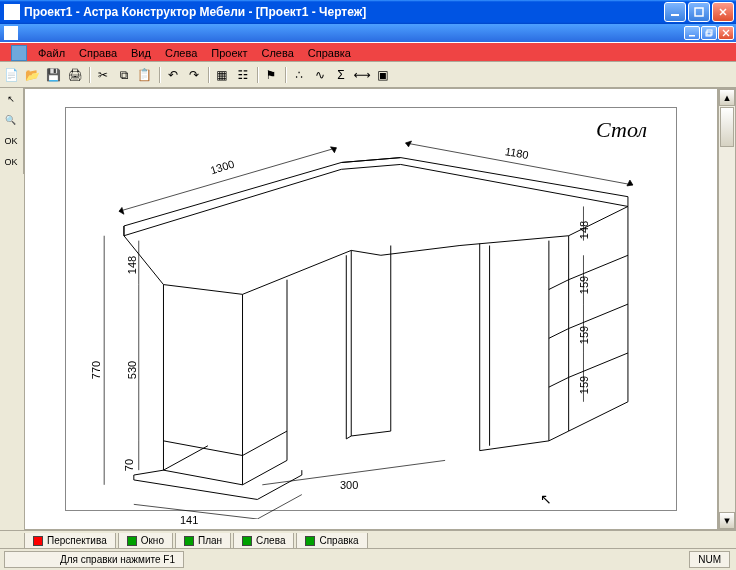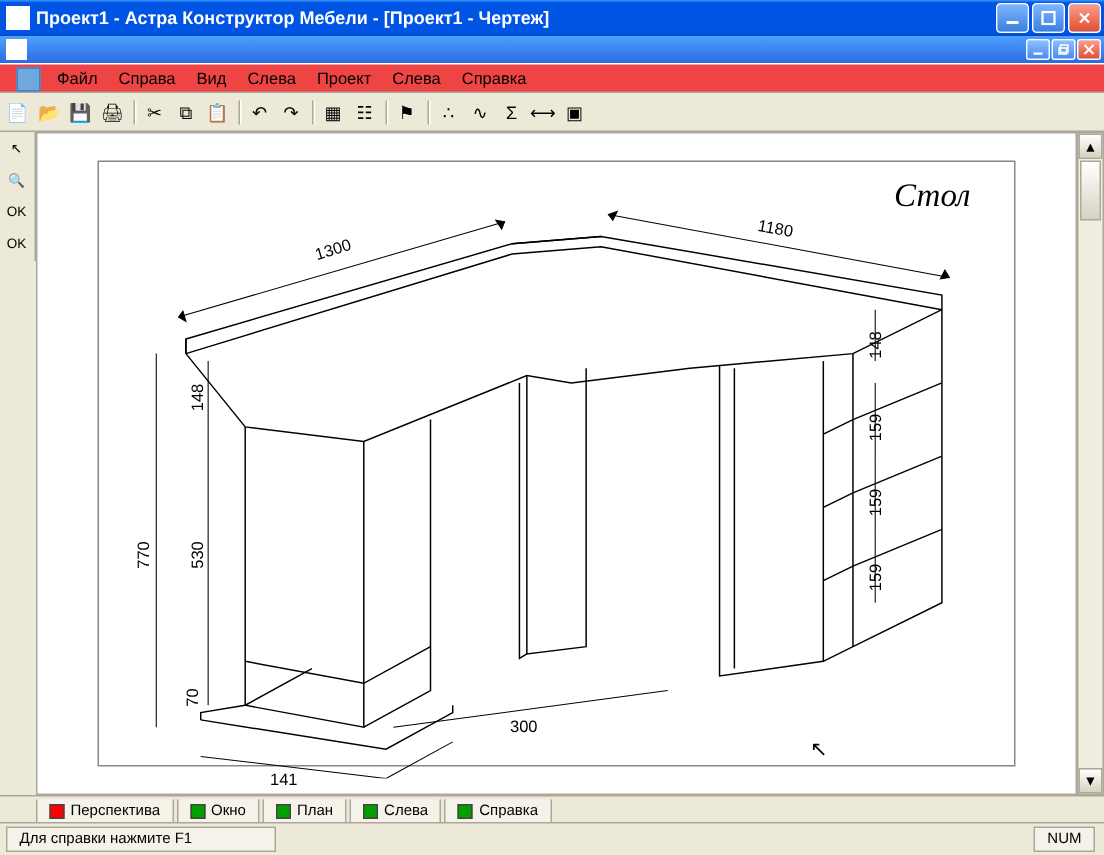--- a/index.html
+++ b/index.html
@@ -327,16 +327,16 @@
       <span class="swatch" style="background: rgb(0, 160, 0);"></span>
       <span>Слева</span>
     </div>
     <div class="tab">
       <span class="swatch" style="background: rgb(0, 160, 0);"></span>
       <span>Справка</span>
     </div>
   </div>
 
 <div class="statusbar">
-  <span class="cell" style="flex:0 0 auto; min-width:180px;">Для справки нажмите F1</span>
+  <span class="cell" style="flex:0 0 auto; min-width:180px;text-align:right;">Для справки нажмите F1</span>
   <span class="spacer"></span>
   <span class="cell">NUM</span>
 </div>
 
 </body></html>

